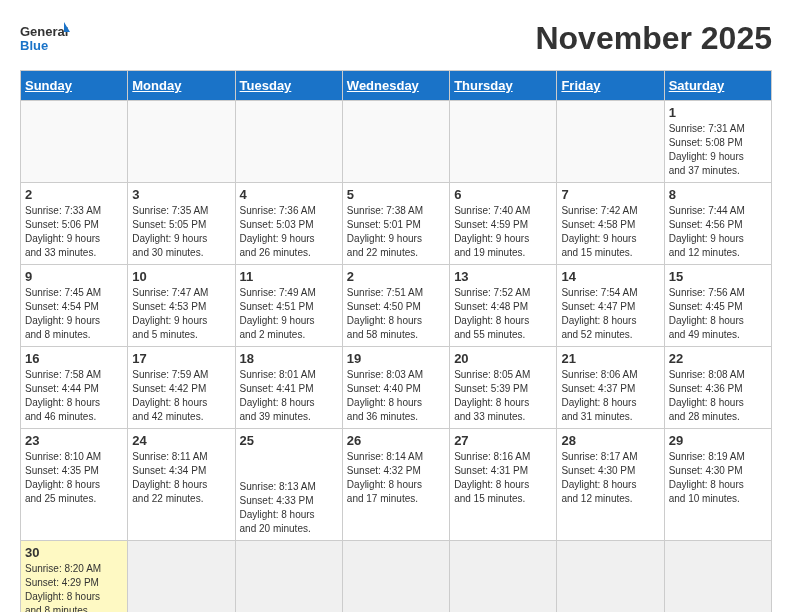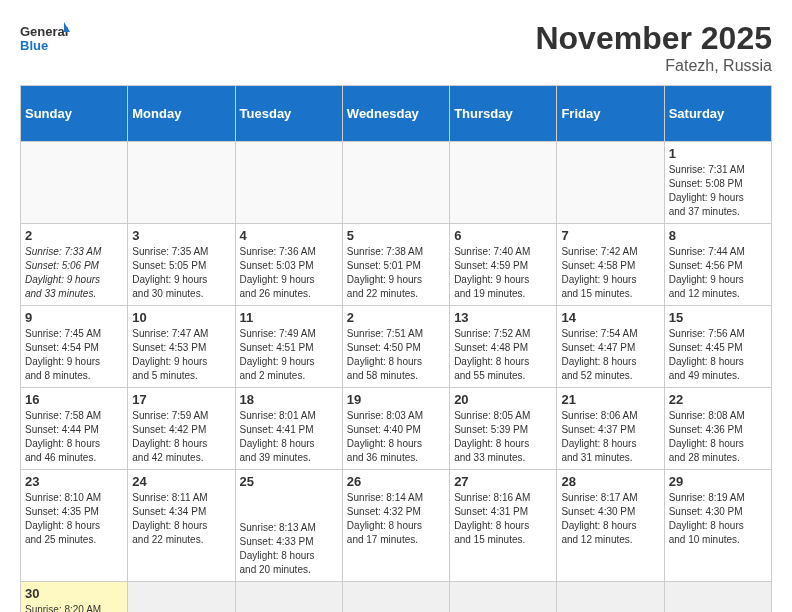--- a/index.html
+++ b/index.html
@@ -35,25 +35,26 @@
       color: #555;
     }
     table {
       width: 100%;
       border-collapse: collapse;
       font-size: 11px;
     }
     thead tr th {
       background-color: #1a73c8;
       color: #fff;
-      padding: 20px 4px;
+      padding: 7px 4px;
       text-align: left;
       font-size: 13px;
       font-weight: bold;
       border: 1px solid #ccc;
+      text-decoration: underline;
     }
     tbody tr td {
       border: 1px solid #ccc;
       vertical-align: top;
       padding: 4px;
       width: calc(100% / 7);
       min-height: 80px;
       background: #fff;
     }
     tbody tr td.empty {
@@ -77,21 +78,20 @@
 <div class="header-area">
   <div class="logo">
     <svg width="50" height="40" viewBox="0 0 50 40" xmlns="http://www.w3.org/2000/svg">
       <text x="0" y="16" font-size="13" font-weight="bold" font-family="Arial" fill="#333">General</text>
       <text x="0" y="30" font-size="13" font-weight="bold" font-family="Arial" fill="#1a73c8">Blue</text>
       <polygon points="44,2 50,12 44,12" fill="#1a73c8"></polygon>
     </svg>
   </div>
   <div class="title-area">
     <div class="month-title">November 2025</div>
-    <div class="subtitle">Fatezh, Russia</div>
   </div>
 </div>
 
 <table>
   <thead>
     <tr>
     <th>Sunday</th>
         <th>Monday</th>
         <th>Tuesday</th>
         <th>Wednesday</th>
@@ -112,21 +112,21 @@
           <div class="day-number">1</div>
           <div class="day-info" style="white-space: pre-line;">Sunrise: 7:31 AM
 Sunset: 5:08 PM
 Daylight: 9 hours
 and 37 minutes.</div>
         </td>
       </tr>
       <tr>
         <td>
           <div class="day-number">2</div>
-          <div class="day-info" style="white-space: pre-line; font-style: italic;">Sunrise: 7:33 AM
+          <div class="day-info" style="white-space: pre-line;">Sunrise: 7:33 AM
 Sunset: 5:06 PM
 Daylight: 9 hours
 and 33 minutes.</div>
         </td>
         <td>
           <div class="day-number">3</div>
           <div class="day-info" style="white-space: pre-line;">Sunrise: 7:35 AM
 Sunset: 5:05 PM
 Daylight: 9 hours
 and 30 minutes.</div>

